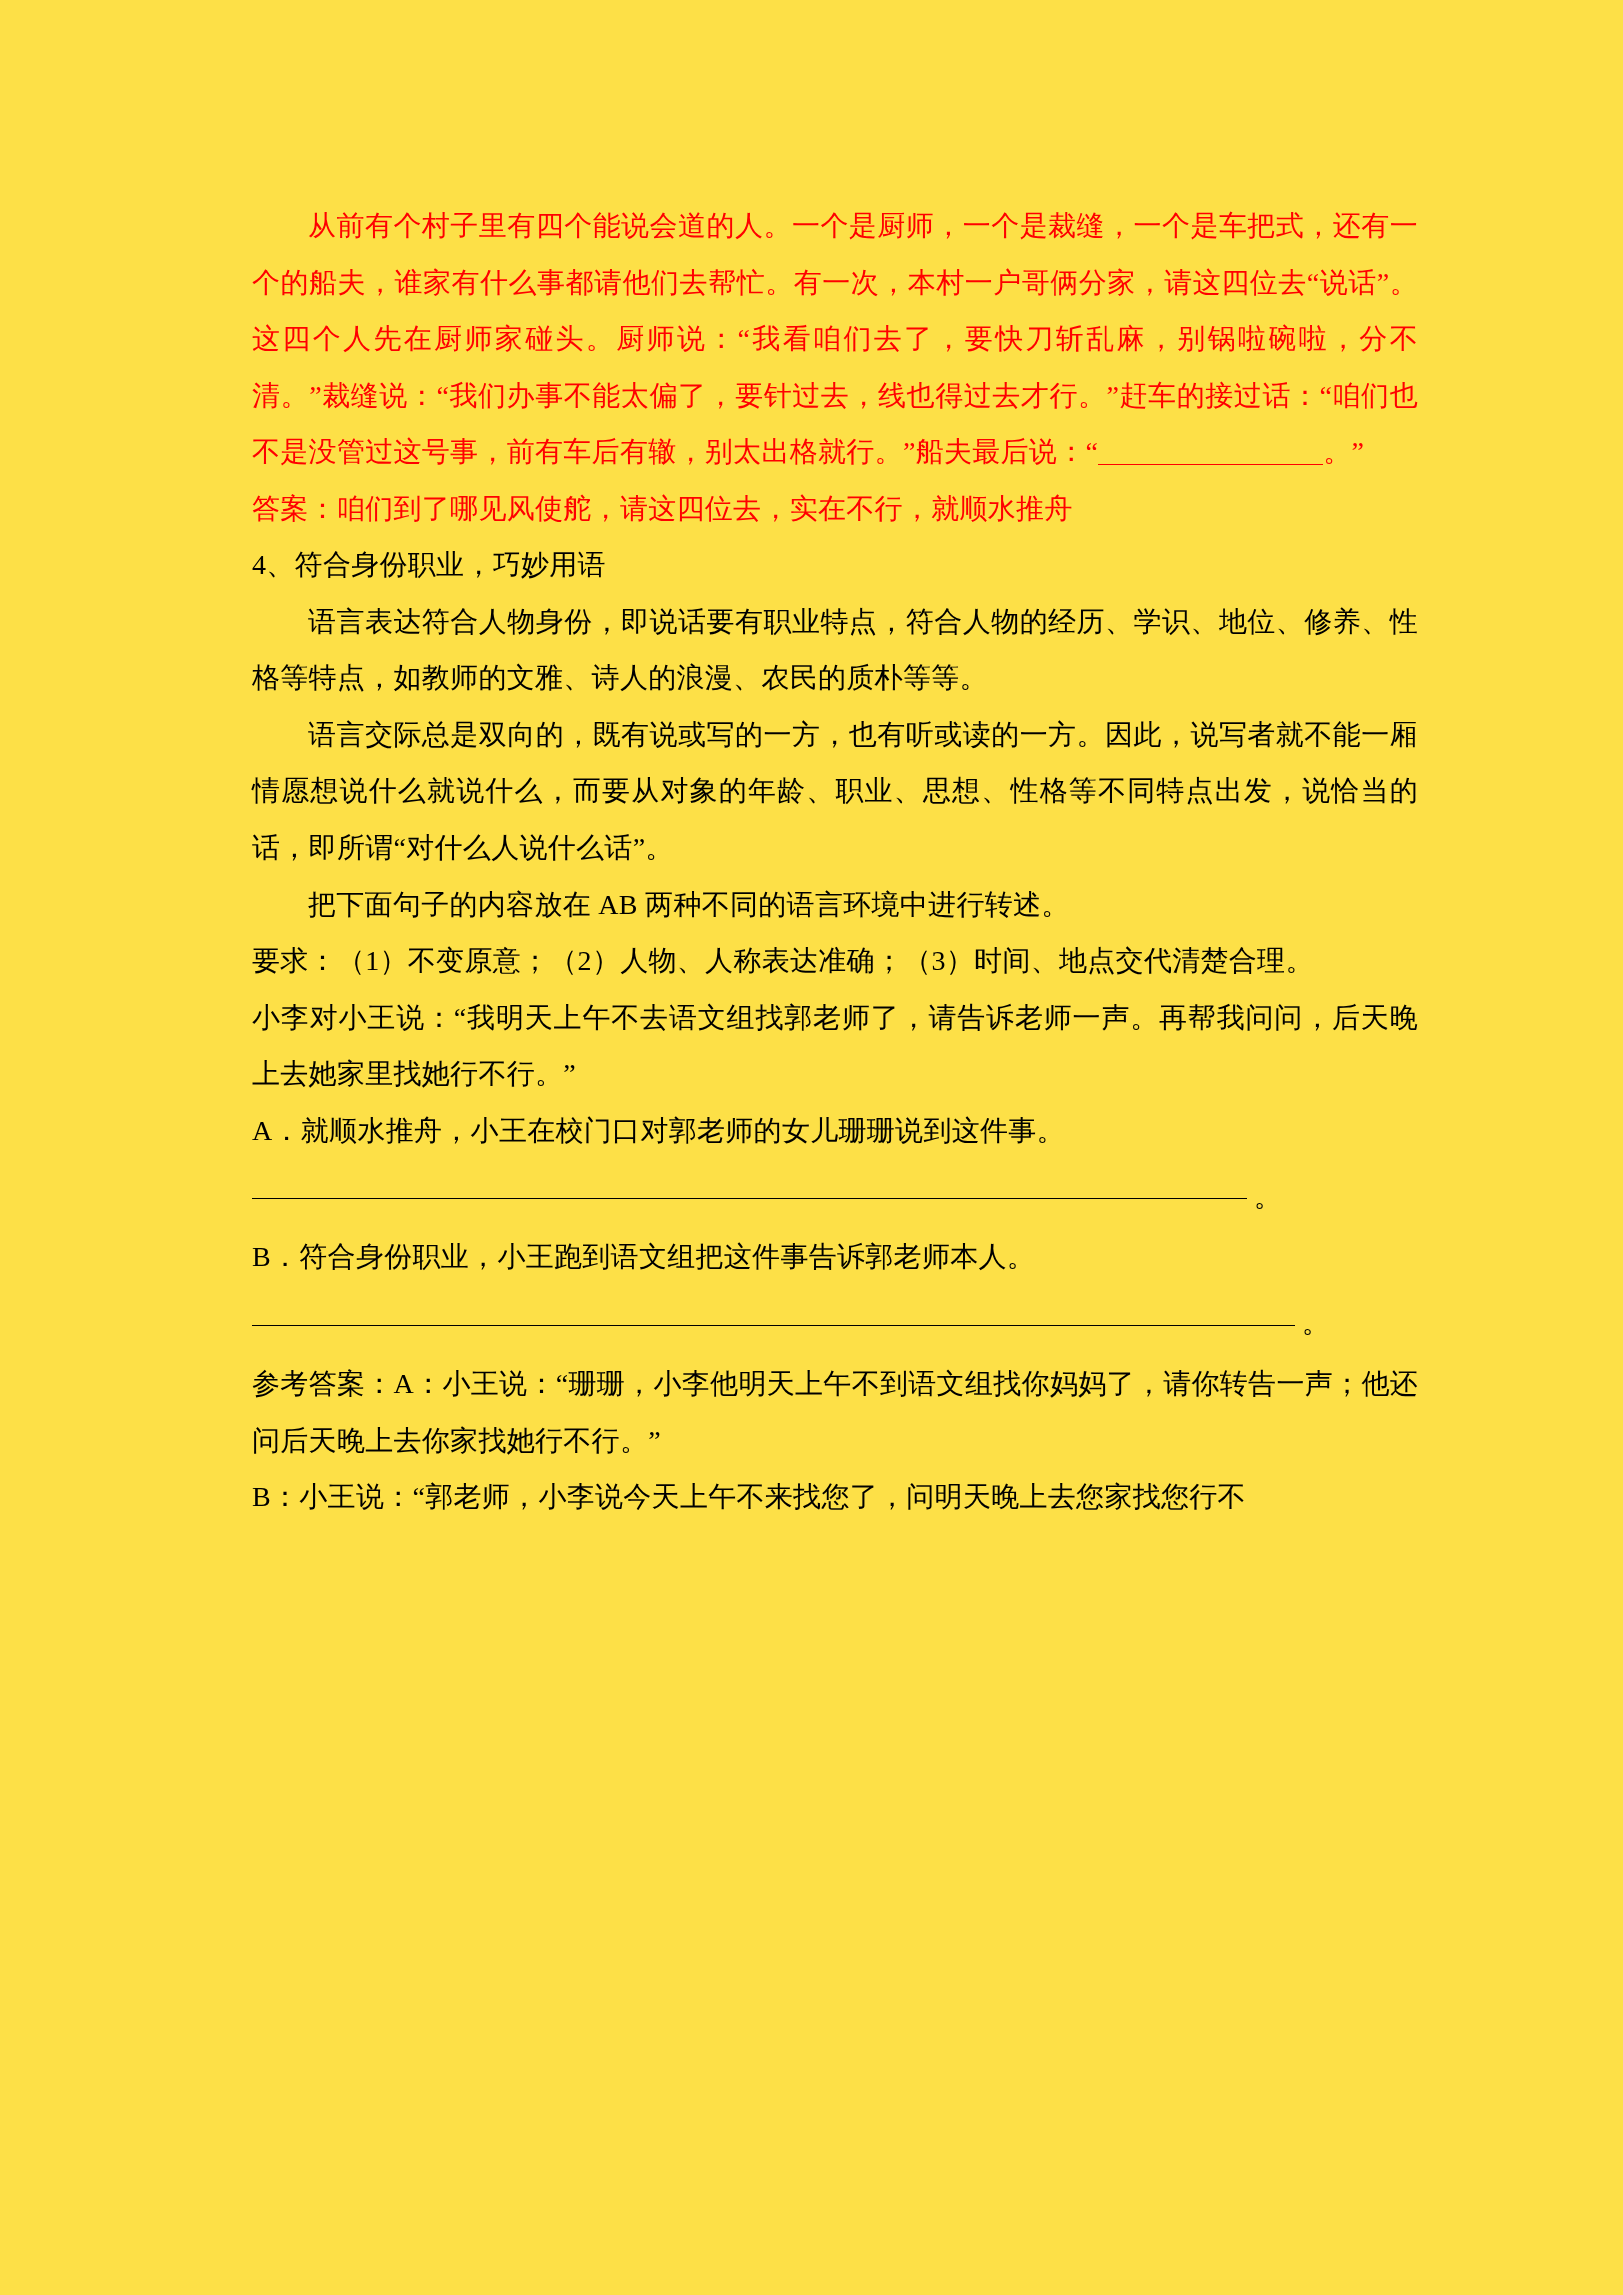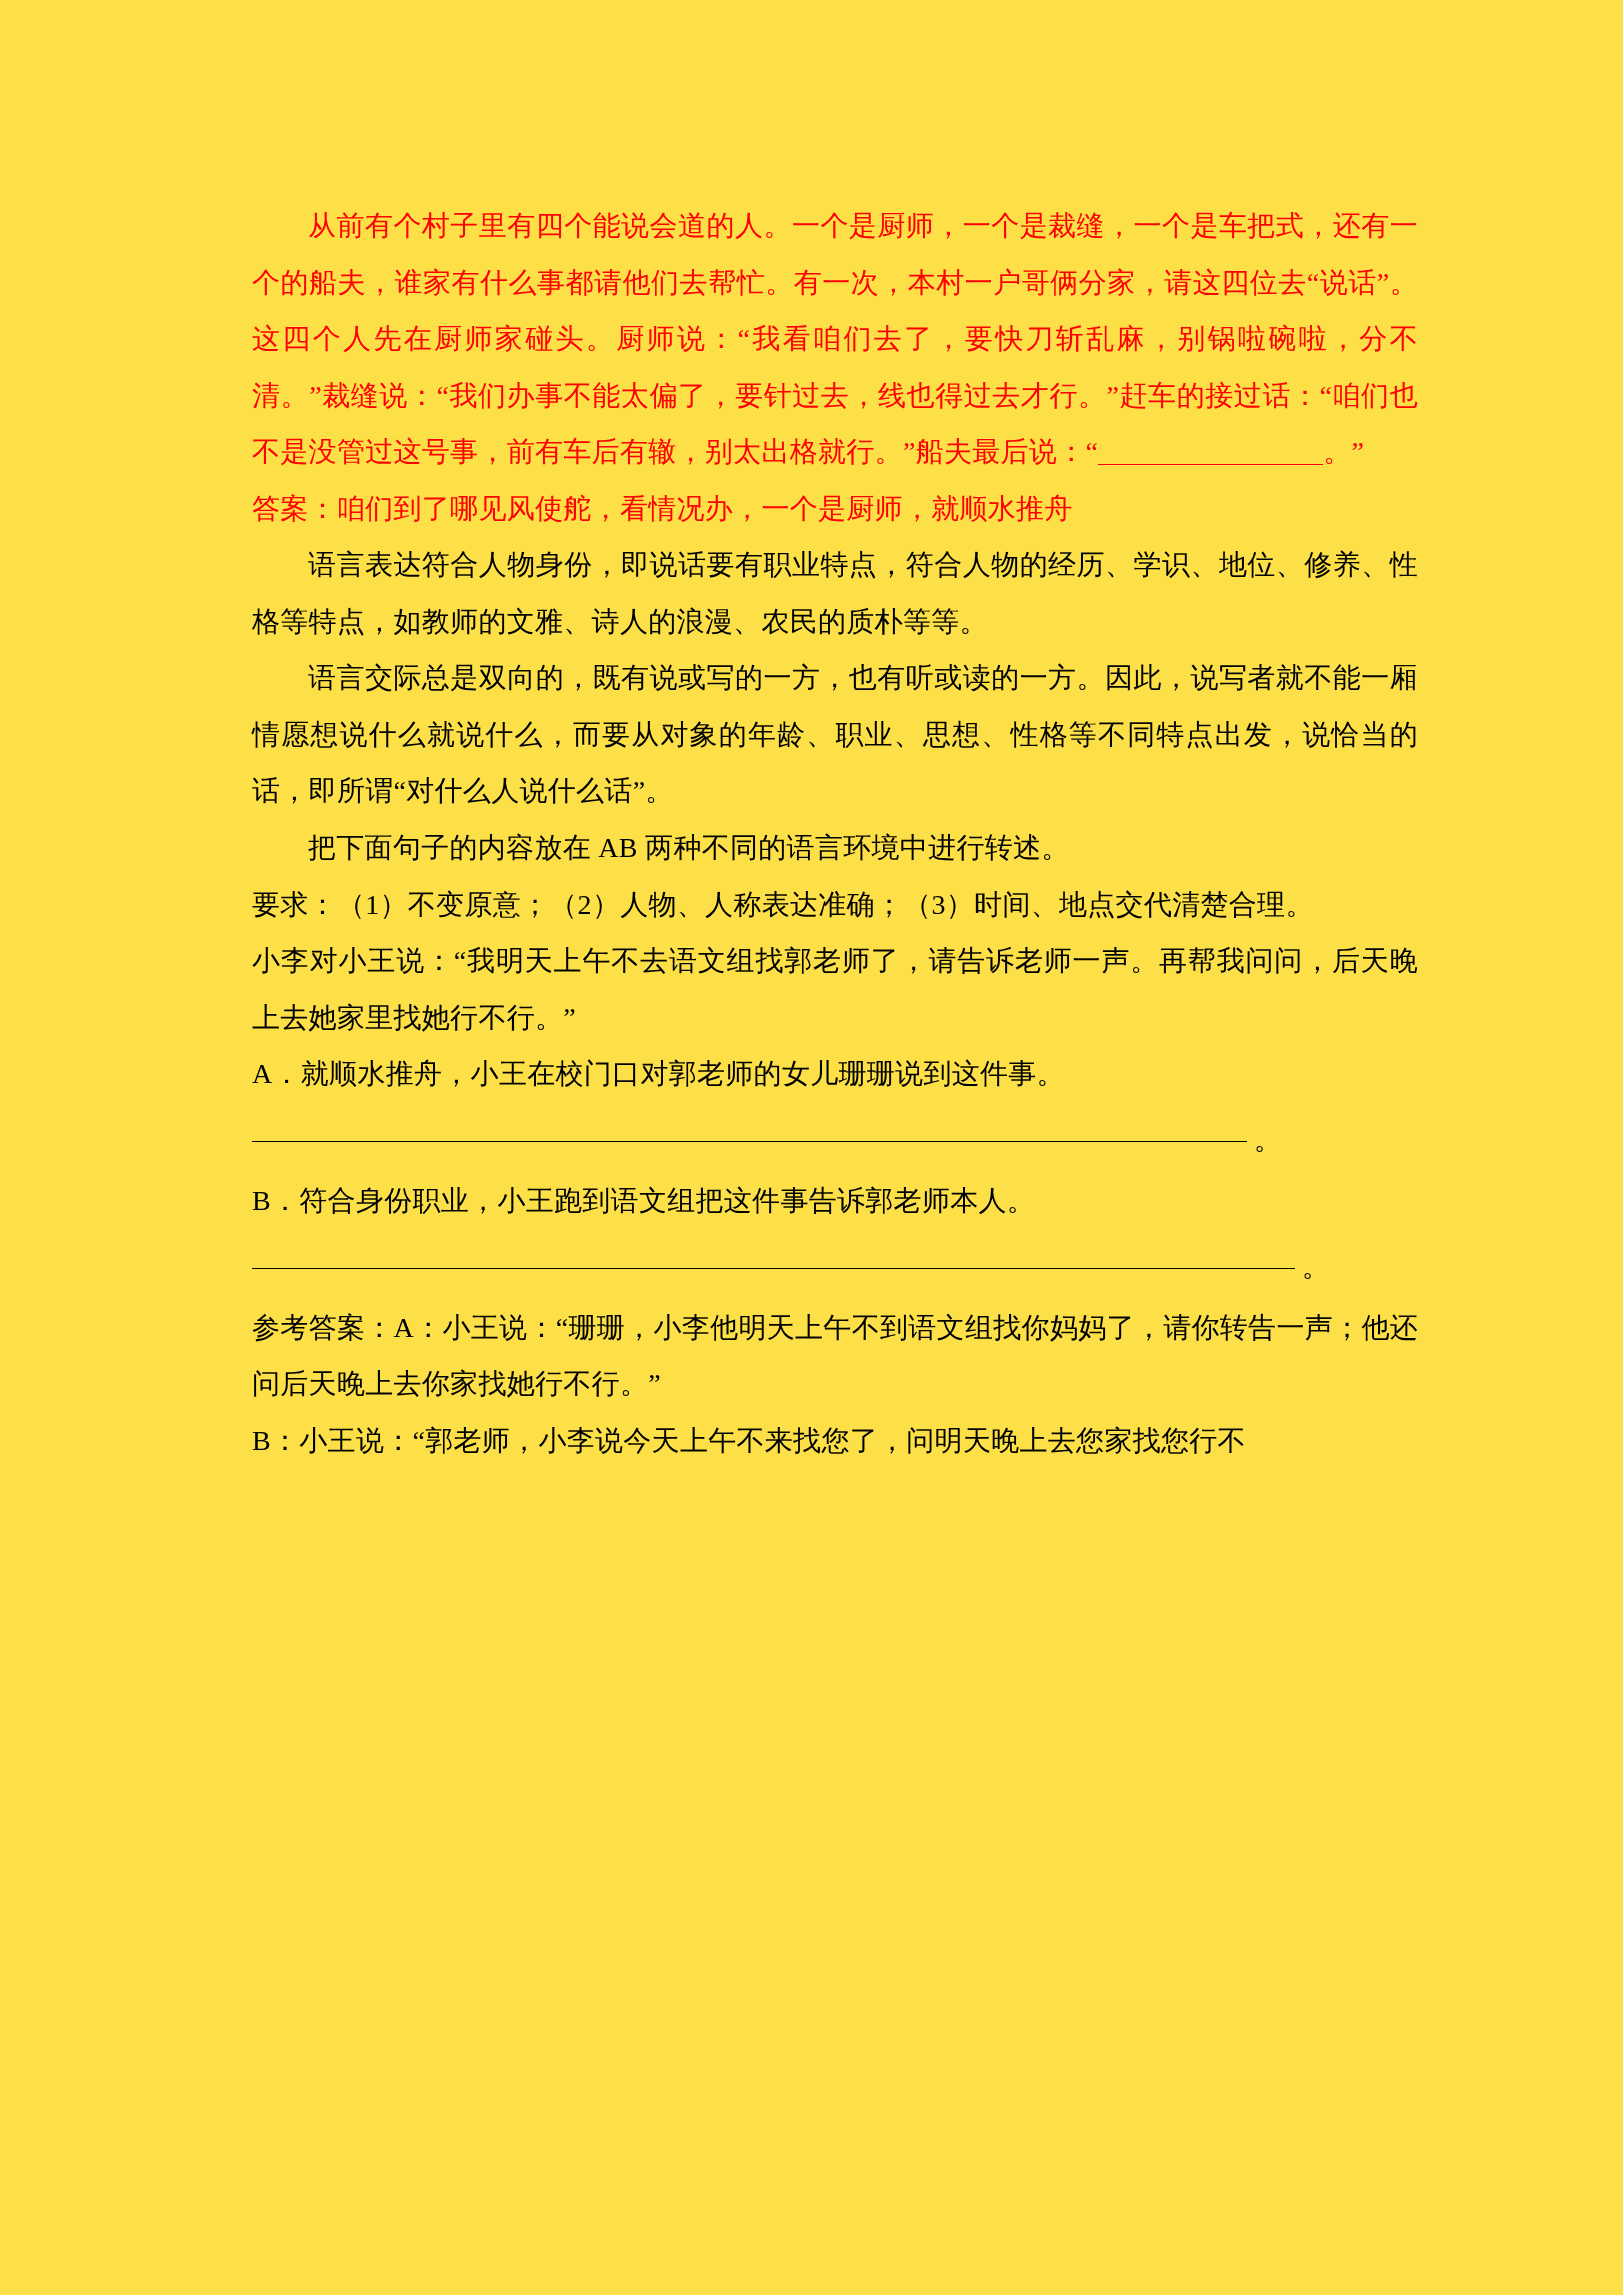--- a/index.html
+++ b/index.html
@@ -68,22 +68,23 @@
   }
 </style>
 </head>
 <body>
 
 <div class="page">
   <div class="doc">
 
     <p class="red indent"><span>从前有个村子里有四个能说会道的人。一个是厨师，一个是裁缝，一个是车把式，还有一个的船夫，谁家有什么事都请他们去帮忙。有一次，本村一户哥俩分家，请这四位去“说话”。这四个人先在厨师家碰头。厨师说：“我看咱们去了，要快刀斩乱麻，别锅啦碗啦，分不清。”裁缝说：“我们办事不能太偏了，要针过去，线也得过去才行。”赶车的接过话：“咱们也不是没管过这号事，前有车后有辙，别太出格就行。”船夫最后说：“</span><span class="blank-inline"></span><span>。”</span></p>
 
-    <p class="red">答案：咱们到了哪见风使舵，看情况办，一个是厨师，就顺水推舟</p>
+    <p class="red">答案：咱们到了哪见风使舵，请这四位去，实在不行，就顺水推舟</p>
 
+    <p>4、符合身份职业，巧妙用语</p>
 
     <p class="indent">语言表达符合人物身份，即说话要有职业特点，符合人物的经历、学识、地位、修养、性格等特点，如教师的文雅、诗人的浪漫、农民的质朴等等。</p>
 
     <p class="indent">语言交际总是双向的，既有说或写的一方，也有听或读的一方。因此，说写者就不能一厢情愿想说什么就说什么，而要从对象的年龄、职业、思想、性格等不同特点出发，说恰当的话，即所谓“对什么人说什么话”。</p>
 
     <p class="indent">把下面句子的内容放在 AB 两种不同的语言环境中进行转述。</p>
 
     <p>要求：（1）不变原意；（2）人物、人称表达准确；（3）时间、地点交代清楚合理。</p>
 
     <p>小李对小王说：“我明天上午不去语文组找郭老师了，请告诉老师一声。再帮我问问，后天晚上去她家里找她行不行。”</p>

